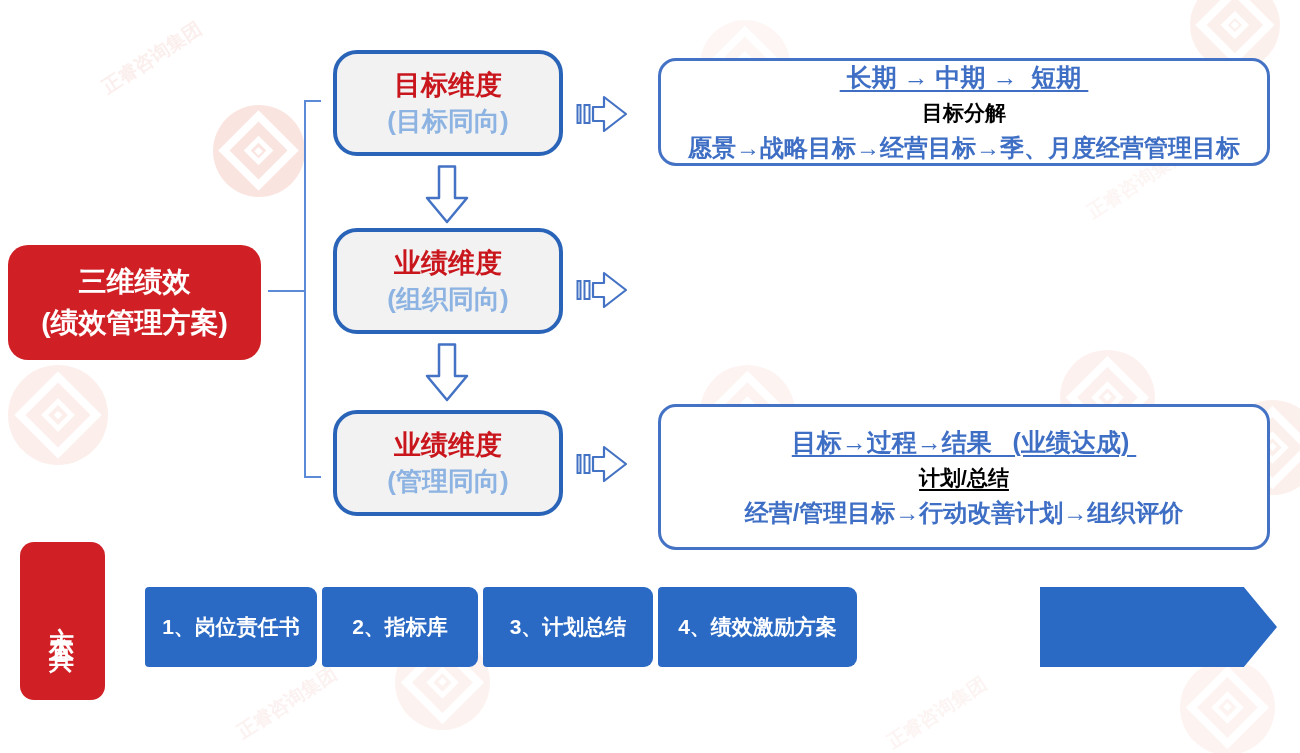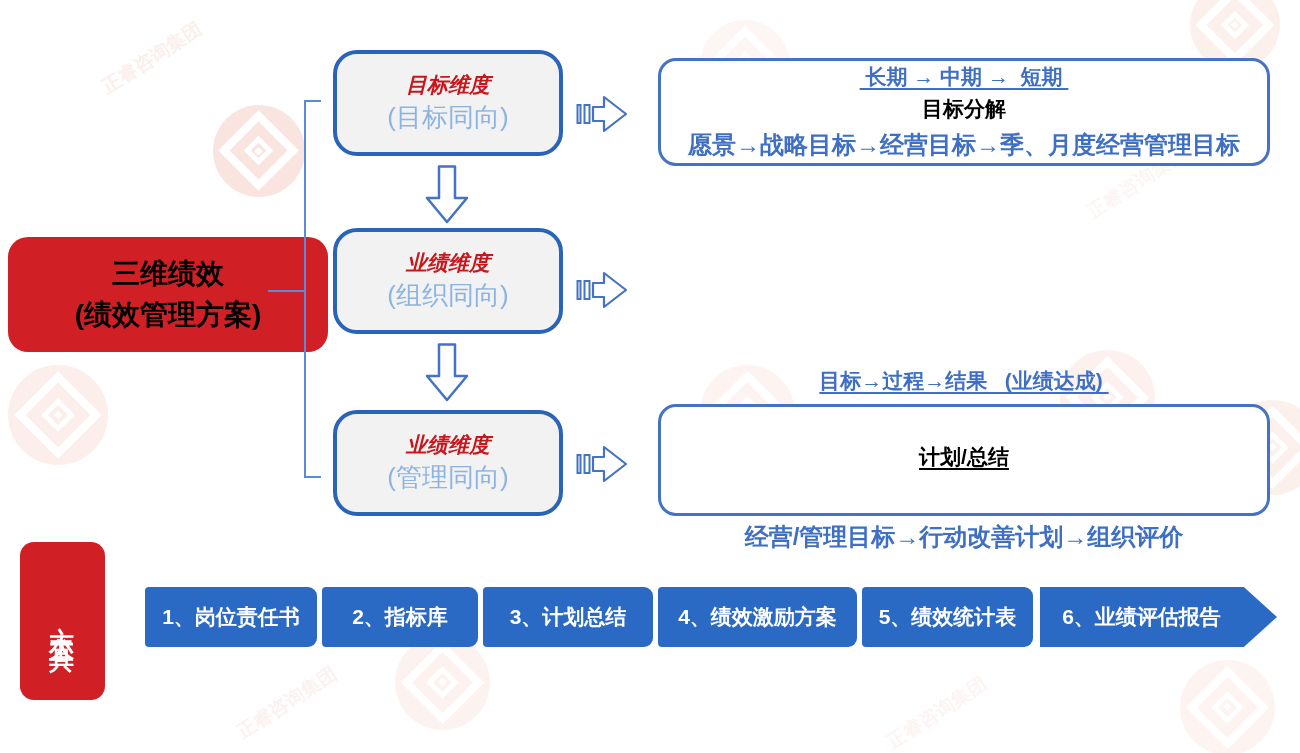--- a/index.html
+++ b/index.html
@@ -7,48 +7,48 @@
   #stage{position:relative;width:1300px;height:753px;background:#ffffff;overflow:hidden;}
 
   
   .wm{position:absolute;border-radius:50%;background:#f7cfc6;display:flex;align-items:center;justify-content:center;pointer-events:none;}
   .wm .d1{width:62%;height:62%;border:8px solid #ffffff;transform:rotate(45deg);display:flex;align-items:center;justify-content:center;box-sizing:border-box;}
   .wm .d2{width:52%;height:52%;border:5px solid #ffffff;box-sizing:border-box;display:flex;align-items:center;justify-content:center;}
   .wm .d3{width:40%;height:40%;border:3px solid #ffffff;box-sizing:border-box;}
   .wmt{position:absolute;color:#e9a99e;font-weight:bold;font-size:19px;transform:rotate(-33deg);pointer-events:none;white-space:nowrap;}
 
   
-  .root-box{position:absolute;left:8px;top:237px;width:320px;height:115px;background:#d02026;border-radius:20px;
-    color:#000000;font-weight:bold;font-size:28px;display:flex;flex-direction:column;align-items:center;justify-content:center;line-height:1.45;text-align:center;}
+  .root-box{position:absolute;left:8px;top:245px;width:253px;height:115px;background:#d02026;border-radius:20px;
+    color:#ffffff;font-weight:bold;font-size:28px;display:flex;flex-direction:column;align-items:center;justify-content:center;line-height:1.45;text-align:center;}
 
   
   .cline{position:absolute;background:#5b8bd8;}
 
   
   .dim-box{position:absolute;left:333px;width:230px;height:106px;background:#f2f2f2;border:4px solid #2a64b8;border-radius:24px;
     display:flex;flex-direction:column;align-items:center;justify-content:center;line-height:1.35;box-sizing:border-box;}
-  .dim-title{color:#c9161d;font-weight:bold;font-size:21px;font-style:italic;}
-  .dim-sub{color:#8db3e2;font-weight:normal;font-size:26px;}
+  .dim-title{color:#c9161d;font-weight:bold;font-size:27px;}
+  .dim-sub{color:#8db3e2;font-weight:bold;font-size:26px;}
 
   
   .det-box{position:absolute;left:658px;width:612px;background:#ffffff;border:3px solid #4472c4;border-radius:18px;
     display:flex;flex-direction:column;align-items:center;justify-content:center;text-align:center;box-sizing:border-box;line-height:1.55;}
-  .det-l1{color:#3f6fc5;font-weight:bold;font-size:21px;text-decoration:underline;text-underline-offset:4px;text-decoration-thickness:2px;white-space:pre;}
+  .det-l1{color:#3f6fc5;font-weight:bold;font-size:25px;text-decoration:underline;text-underline-offset:4px;text-decoration-thickness:2px;white-space:pre;}
   .det-l2{color:#000000;font-weight:bold;font-size:21px;}
   .det-l2.u{text-decoration:underline;text-underline-offset:4px;text-decoration-thickness:2px;}
   .det-l3{color:#3f6fc5;font-weight:bold;font-size:24px;}
 
   
   .arrow-abs{position:absolute;}
 
   
   .tools-label{position:absolute;left:20px;top:542px;width:85px;height:158px;background:#d02026;border-radius:14px;
     color:#ffffff;font-weight:bold;font-size:25px;display:flex;align-items:center;justify-content:center;
     writing-mode:vertical-lr;text-orientation:upright;letter-spacing:7px;}
-  .tool-item{position:absolute;top:587px;height:60px;background:#2a6ac5;color:#ffffff;font-weight:bold;font-size:21px;
+  .tool-item{position:absolute;top:587px;height:80px;background:#2a6ac5;color:#ffffff;font-weight:bold;font-size:21px;
     display:flex;align-items:center;justify-content:center;border-radius:4px 9px 9px 4px;box-sizing:border-box;}
   .tool-item.last{border-radius:4px 0 0 4px;background:transparent;}
   .tool-item.last .arrow-bg{position:absolute;left:0;top:0;width:100%;height:100%;background:#2a6ac5;
     clip-path:polygon(0 0, 86% 0, 100% 50%, 86% 100%, 0 100%);}
   .tool-item.last .lbl{position:relative;z-index:1;margin-right:34px;}
 </style>
 </head>
 <body>
 
 <div id="stage">
@@ -165,41 +165,37 @@
     <rect x="1.5" y="11" width="3" height="18" fill="#ffffff" stroke="#4472c4" stroke-width="2"></rect>
     <rect x="8.5" y="11" width="5" height="18" fill="#ffffff" stroke="#4472c4" stroke-width="2"></rect>
     <path d="M17,13 L28,13 L28,3 L50,20 L28,37 L28,27 L17,27 Z" fill="#ffffff" stroke="#4472c4" stroke-width="2.2" stroke-linejoin="round"></path>
   </svg>
 
   <div class="det-box" style="top:58px;height:108px;">
     <div class="det-l1">&nbsp;长期 → 中期 →&nbsp; 短期&nbsp;</div>
     <div class="det-l2">目标分解</div>
     <div class="det-l3">愿景→战略目标→经营目标→季、月度经营管理目标</div>
   </div>
-  <div class="det-box" style="top:404px;height:112px;gap:44px;">
+  <div class="det-box" style="top:404px;height:146px;">
     <div class="det-l1">目标→过程→结果&nbsp;&nbsp;&nbsp;(业绩达成)&nbsp;</div>
     <div class="det-l2 u">计划/总结</div>
     <div class="det-l3">经营/管理目标→行动改善计划→组织评价</div>
   </div>
 
   <div class="tools-label">六大工具</div>
 
   <div class="tool-item" style="left:145px;width:172px;">
     <span>1、岗位责任书</span>
   </div>
   <div class="tool-item" style="left:322px;width:156px;">
     <span>2、指标库</span>
   </div>
   <div class="tool-item" style="left:483px;width:170px;">
     <span>3、计划总结</span>
   </div>
   <div class="tool-item" style="left:658px;width:199px;">
     <span>4、绩效激励方案</span>
   </div>
-  <div class="tool-item" style="left:862px;width:171px;">
-    <span>5、绩效统计表</span>
-  </div>
   <div class="tool-item last" style="left:1040px;width:237px;">
     <div class="arrow-bg"></div>
-    <span class="lbl">6、业绩评估报告</span>
   </div>
 
 </div>
 
 </body></html>

